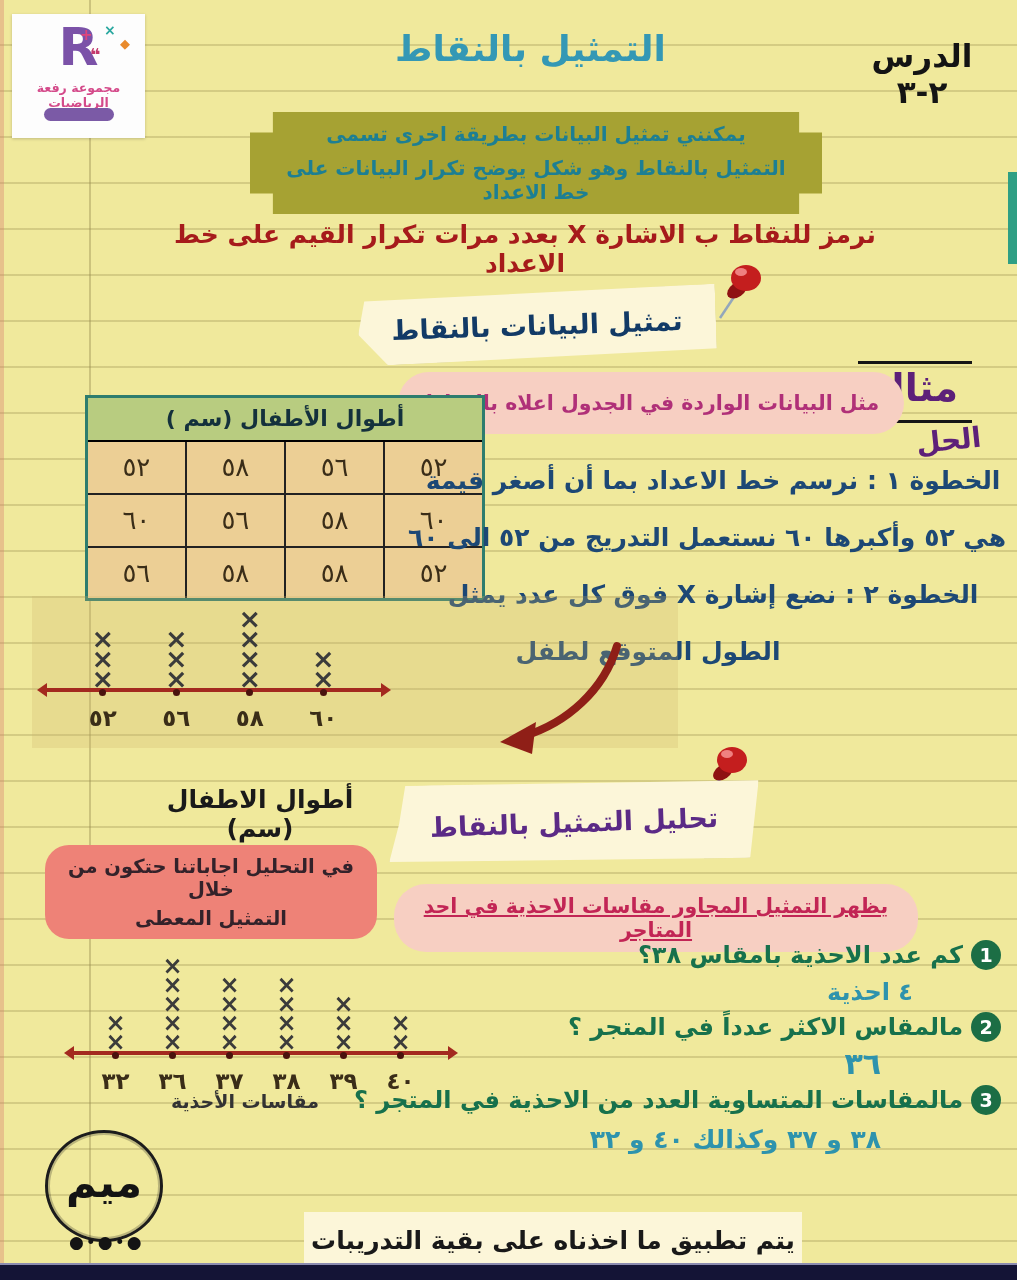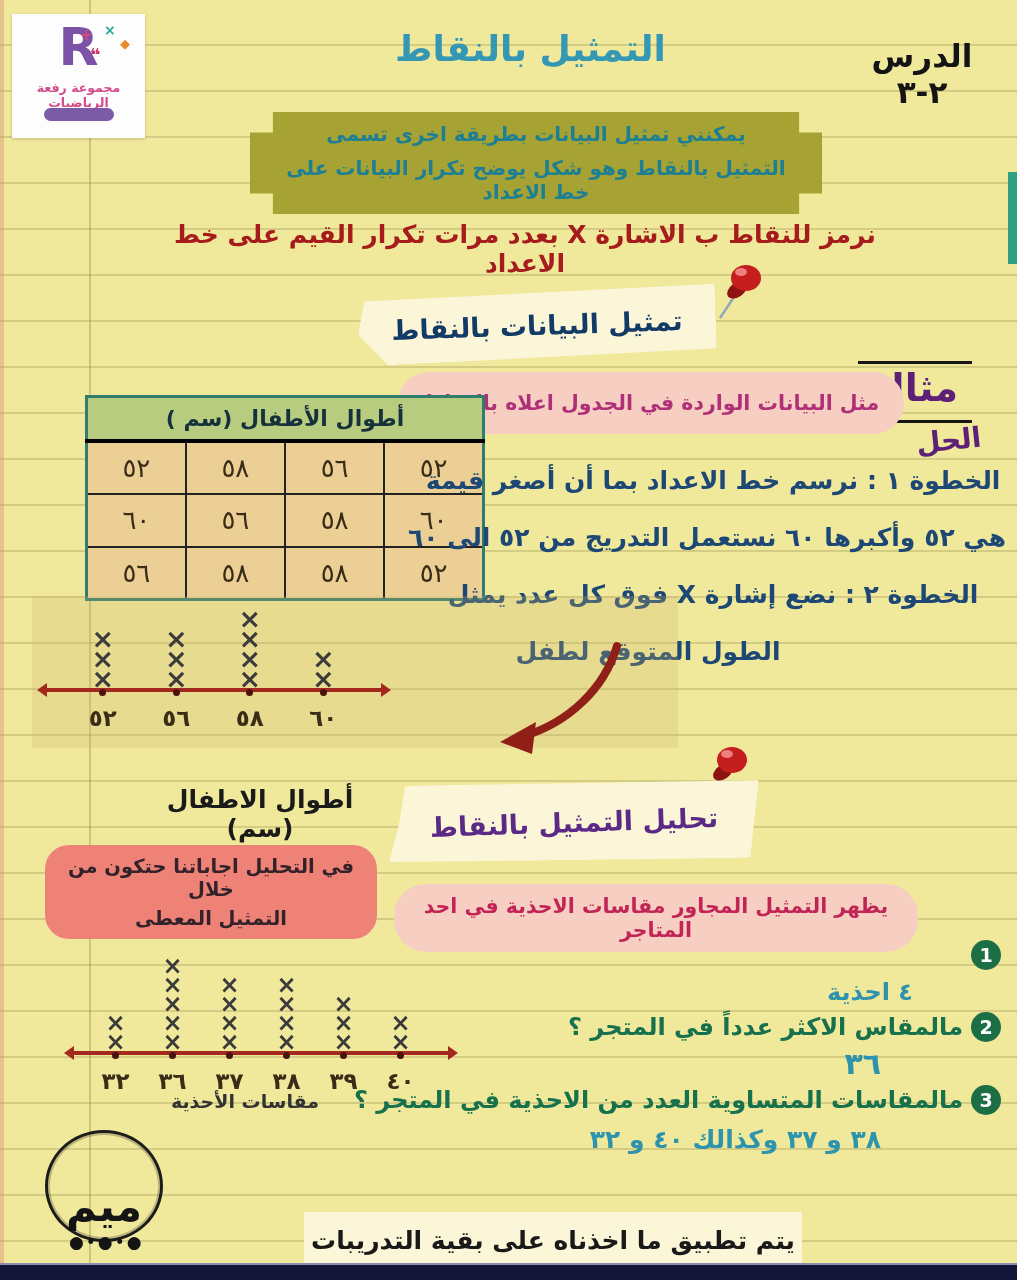--- a/index.html
+++ b/index.html
@@ -53,24 +53,24 @@
 
   .example-heading {
     top:336px; right:45px; color:#5d2079; font-size:38px; font-weight:bold;
     border-top:3px solid #161616; border-bottom:3px solid #161616; padding:2px 14px 10px;margin-top:25px;
   }
   .pink-pill {
     background:#f7cfc2; border-radius:32px; display:flex; align-items:center; justify-content:center;
     font-weight:bold; text-align:center;
   }
   .example-prompt { left:398px; top:372px; width:506px; height:62px; color:#b03078; font-size:20.5px; }
-  .analysis-prompt { left:394px; top:884px; width:524px; height:68px; color:#c22555; font-size:20.5px; }
+  .analysis-prompt { left:394px; top:884px; width:524px; height:68px; color:#c22555; font-size:20.5px;text-decoration:underline; }
 
   .data-table { left:85px; top:395px; width:400px; border:3px solid #2e7d6e; border-collapse:collapse; direction:ltr; background:#eccf95; }
-  .data-table th { background:#b8cc80; border-bottom:4px solid #000000; font-size:22px; font-weight:bold; color:#14313c; height:44px; }
+  .data-table th { background:#b8cc80; border-bottom:2px solid #000000; font-size:22px; font-weight:bold; color:#14313c; height:44px; }
   .data-table td { border:2px solid #222; height:53px; text-align:center; font-size:26px; color:#3a2d18; width:25%; }
 
   .solution-label { top:424px; right:36px; color:#5d2079; font-size:28px; font-weight:bold; transform:rotate(-6deg); }
   .steps { top:452px; left:420px; width:586px; text-align:center; color:#1d4875; font-weight:bold; font-size:25px; }
   .steps .step { height:57px; line-height:57px; white-space:nowrap; }
   .steps .step:last-child { transform:translateX(-65px); }
 
   .plot-tint { left:32px; top:596px; width:646px; height:152px; background:rgba(205,183,110,.26); }
 
   .dotplot { direction:ltr; }
@@ -112,21 +112,21 @@
   .a1 { margin:8px 88px 6px 0; font-size:24px; }
   .a2 { margin:4px 120px 2px 0; font-size:30px; }
   .a3 { margin:10px 120px 0 0; font-size:25px; }
   .q2-row { margin-top:2px; } .q3-row { margin-top:4px; }
 
   .footer-note { left:268px; top:1212px; width:498px; height:56px; background:#fcf6d9;
     display:flex; align-items:center; justify-content:center; color:#191919; font-weight:bold; font-size:25px;margin-left:36px; }
 
   .stamp { left:35px; top:1128px; width:150px; height:132px; direction:ltr; }
   .stamp-circle { position:absolute; left:10px; top:2px; width:118px; height:112px; border-radius:50%;
-    border:3px solid #1c1c1c; box-shadow:0 0 0 2px rgba(28,28,28,.25) inset; display:flex; align-items:flex-end; justify-content:center; }
+    border:3px solid #1c1c1c; box-shadow:0 0 0 2px rgba(28,28,28,.25) inset; display:flex; align-items:center; justify-content:center; }
   .stamp-text { font-size:42px; font-weight:bold; color:#141414; padding-bottom:8px; }
   .stamp-dots { position:absolute; left:34px; top:104px; color:#141414; font-size:17px; letter-spacing:2px; }
 
   .bottom-bar { left:0; top:1263px; width:1017px; height:17px; background:#141436; border-top:2px solid #8c8cb0; }
 </style>
 </head>
 <body>
 
 <div class="page">
 
@@ -305,20 +305,21 @@
           <div class="tick-label">٤٠</div>
         </div>
       </div>
     <div class="axis"></div>
   </div>
   <div class="abs xlabel-b">مقاسات الأحذية</div>
 
   <div class="abs questions">
     <div class="q-row">
       <span class="q-badge">1</span>
+      <span>كم عدد الاحذية بامقاس ٣٨؟</span>
     </div>
     <div class="answer a1">٤ احذية</div>
     <div class="q-row q2-row">
       <span class="q-badge">2</span>
       <span>مالمقاس الاكثر عدداً في المتجر ؟</span>
     </div>
     <div class="answer a2">٣٦</div>
     <div class="q-row q3-row">
       <span class="q-badge">3</span>
       <span>مالمقاسات المتساوية العدد من الاحذية في المتجر ؟</span>

